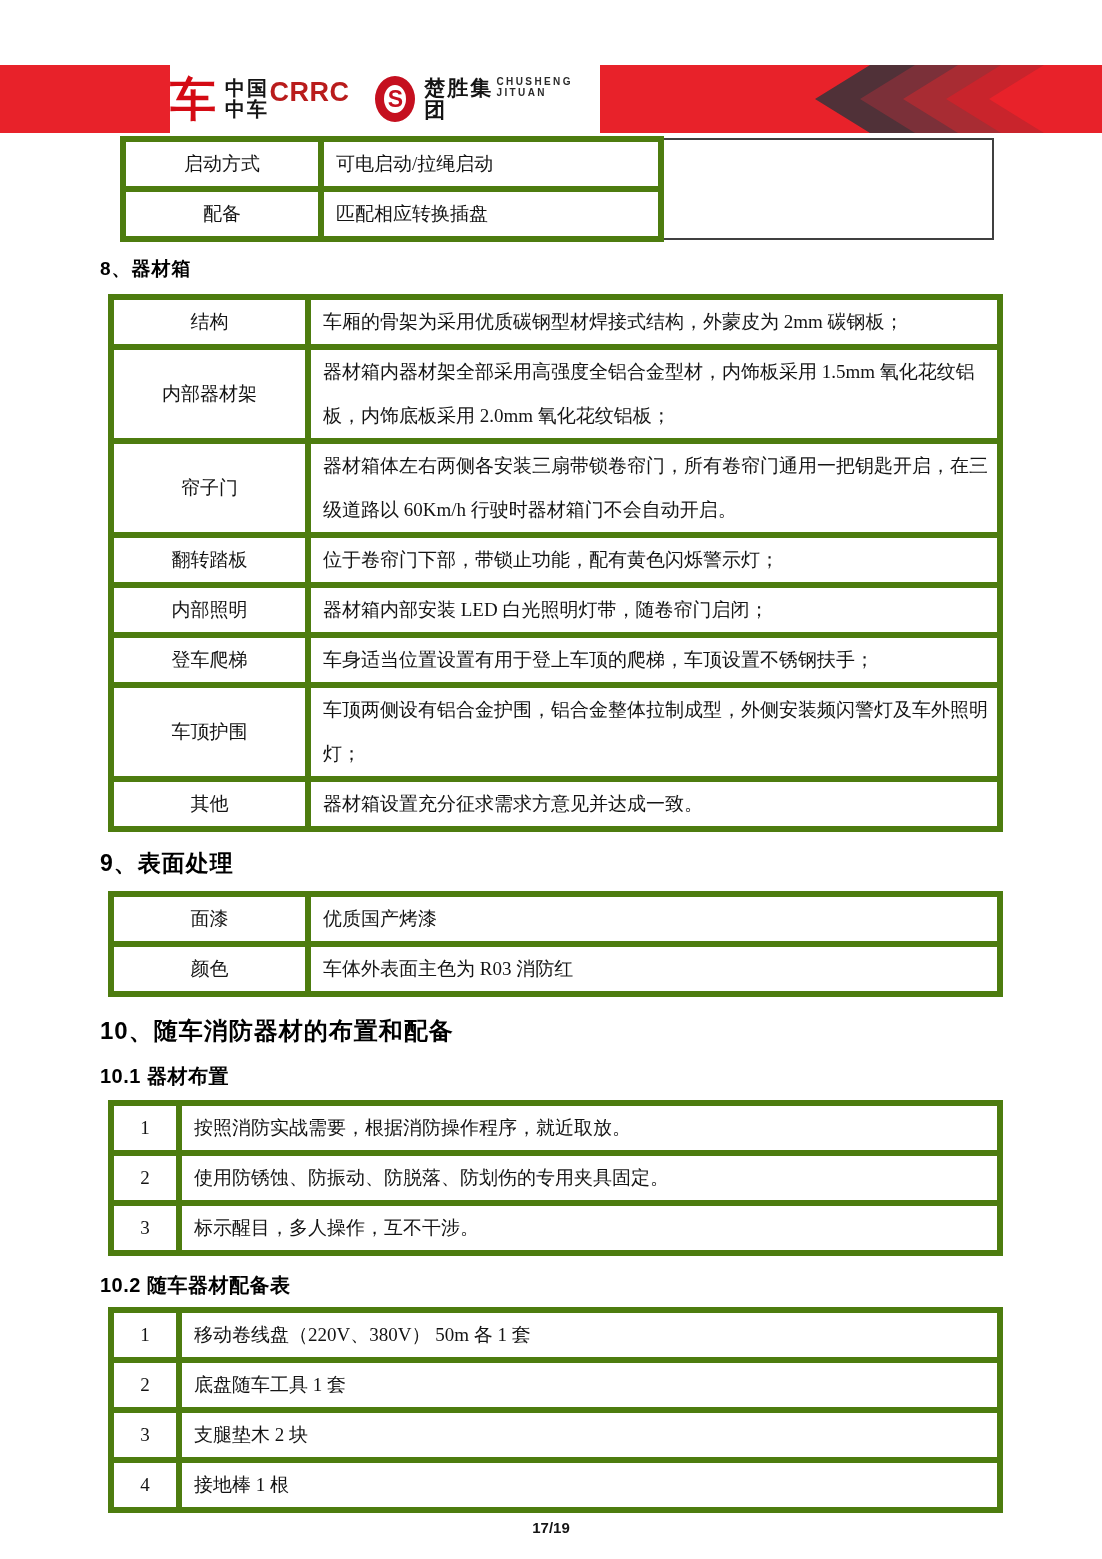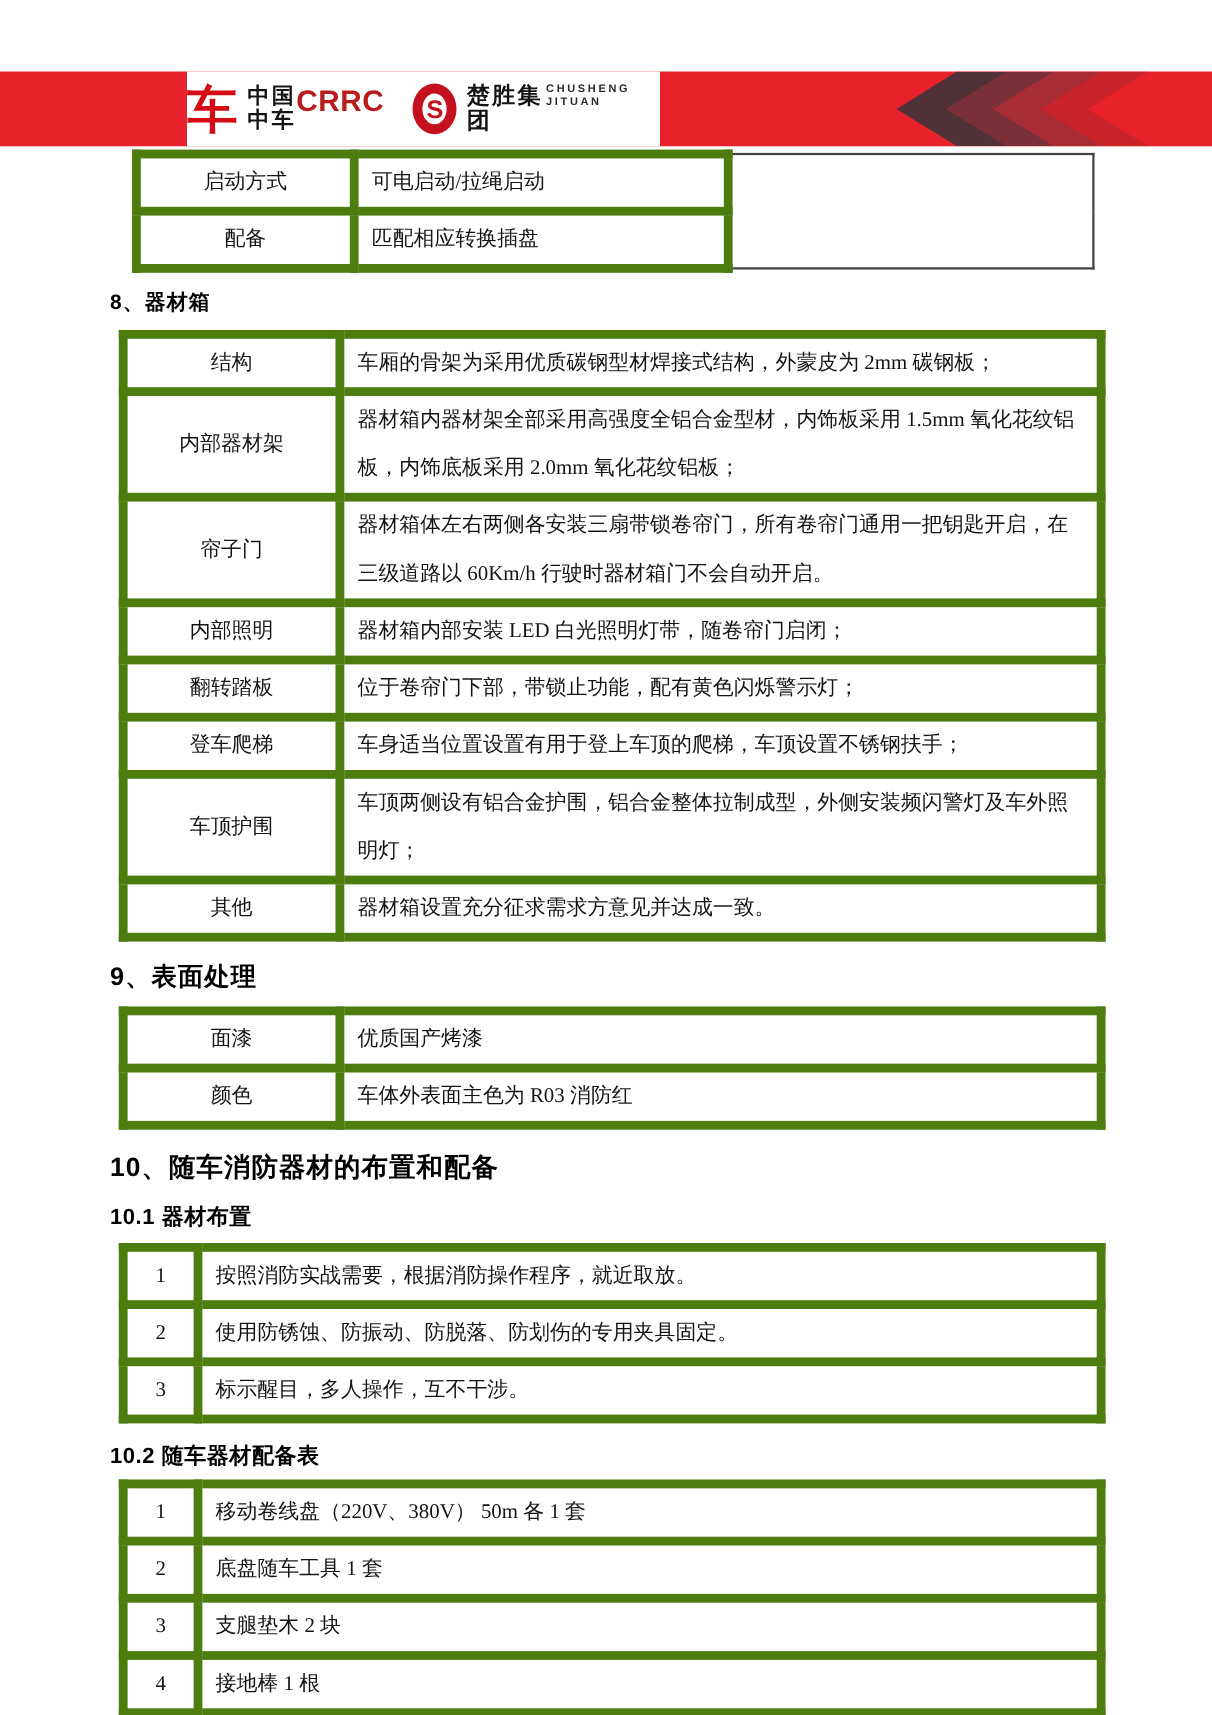--- a/index.html
+++ b/index.html
@@ -35,21 +35,21 @@
   .chev.c1{left:815px;background:#503138;z-index:3;}
   .chev.c2{left:858px;background:#7b3039;z-index:2;}
   .chev.c3{left:901px;background:#a82c33;z-index:1;}
   .chev.c4{left:944px;background:#c9242c;z-index:0;}
 
   
   .content{position:absolute;top:136px;left:0;width:1102px;}
 
   table.tbl{border-collapse:collapse;table-layout:fixed;}
   .tbl td{
-    border:8px solid #4d7c0f;font-size:19px;line-height:44px;
+    border:6px solid #4d7c0f;font-size:19px;line-height:44px;
     padding:0;vertical-align:middle;color:#141414;word-break:break-all;
   }
   .tbl tr{height:44px;}
   .tbl tr.tall{height:88px;}
   td.lbl{text-align:center;}
   td.val{padding:0 8px 0 12px;}
   td.numc{text-align:center;}
   td.empty{border:2px solid #404040;}
 
   .top{margin-left:120px;width:870px;}
@@ -141,26 +141,26 @@
         </tr>
         <tr class="tall">
           <td class="lbl">内部器材架</td>
           <td class="val">器材箱内器材架全部采用高强度全铝合金型材，内饰板采用 1.5mm 氧化花纹铝板，内饰底板采用 2.0mm 氧化花纹铝板；</td>
         </tr>
         <tr class="tall">
           <td class="lbl">帘子门</td>
           <td class="val">器材箱体左右两侧各安装三扇带锁卷帘门，所有卷帘门通用一把钥匙开启，在三级道路以 60Km/h 行驶时器材箱门不会自动开启。</td>
         </tr>
         <tr>
+          <td class="lbl">翻转踏板</td>
+          <td class="val">位于卷帘门下部，带锁止功能，配有黄色闪烁警示灯；</td>
+        </tr>
+        <tr>
           <td class="lbl">内部照明</td>
           <td class="val">器材箱内部安装 LED 白光照明灯带，随卷帘门启闭；</td>
-        </tr>
-        <tr>
-          <td class="lbl">翻转踏板</td>
-          <td class="val">位于卷帘门下部，带锁止功能，配有黄色闪烁警示灯；</td>
         </tr>
         <tr>
           <td class="lbl">登车爬梯</td>
           <td class="val">车身适当位置设置有用于登上车顶的爬梯，车顶设置不锈钢扶手；</td>
         </tr>
         <tr class="tall">
           <td class="lbl">车顶护围</td>
           <td class="val">车顶两侧设有铝合金护围，铝合金整体拉制成型，外侧安装频闪警灯及车外照明灯；</td>
         </tr>
         <tr>

